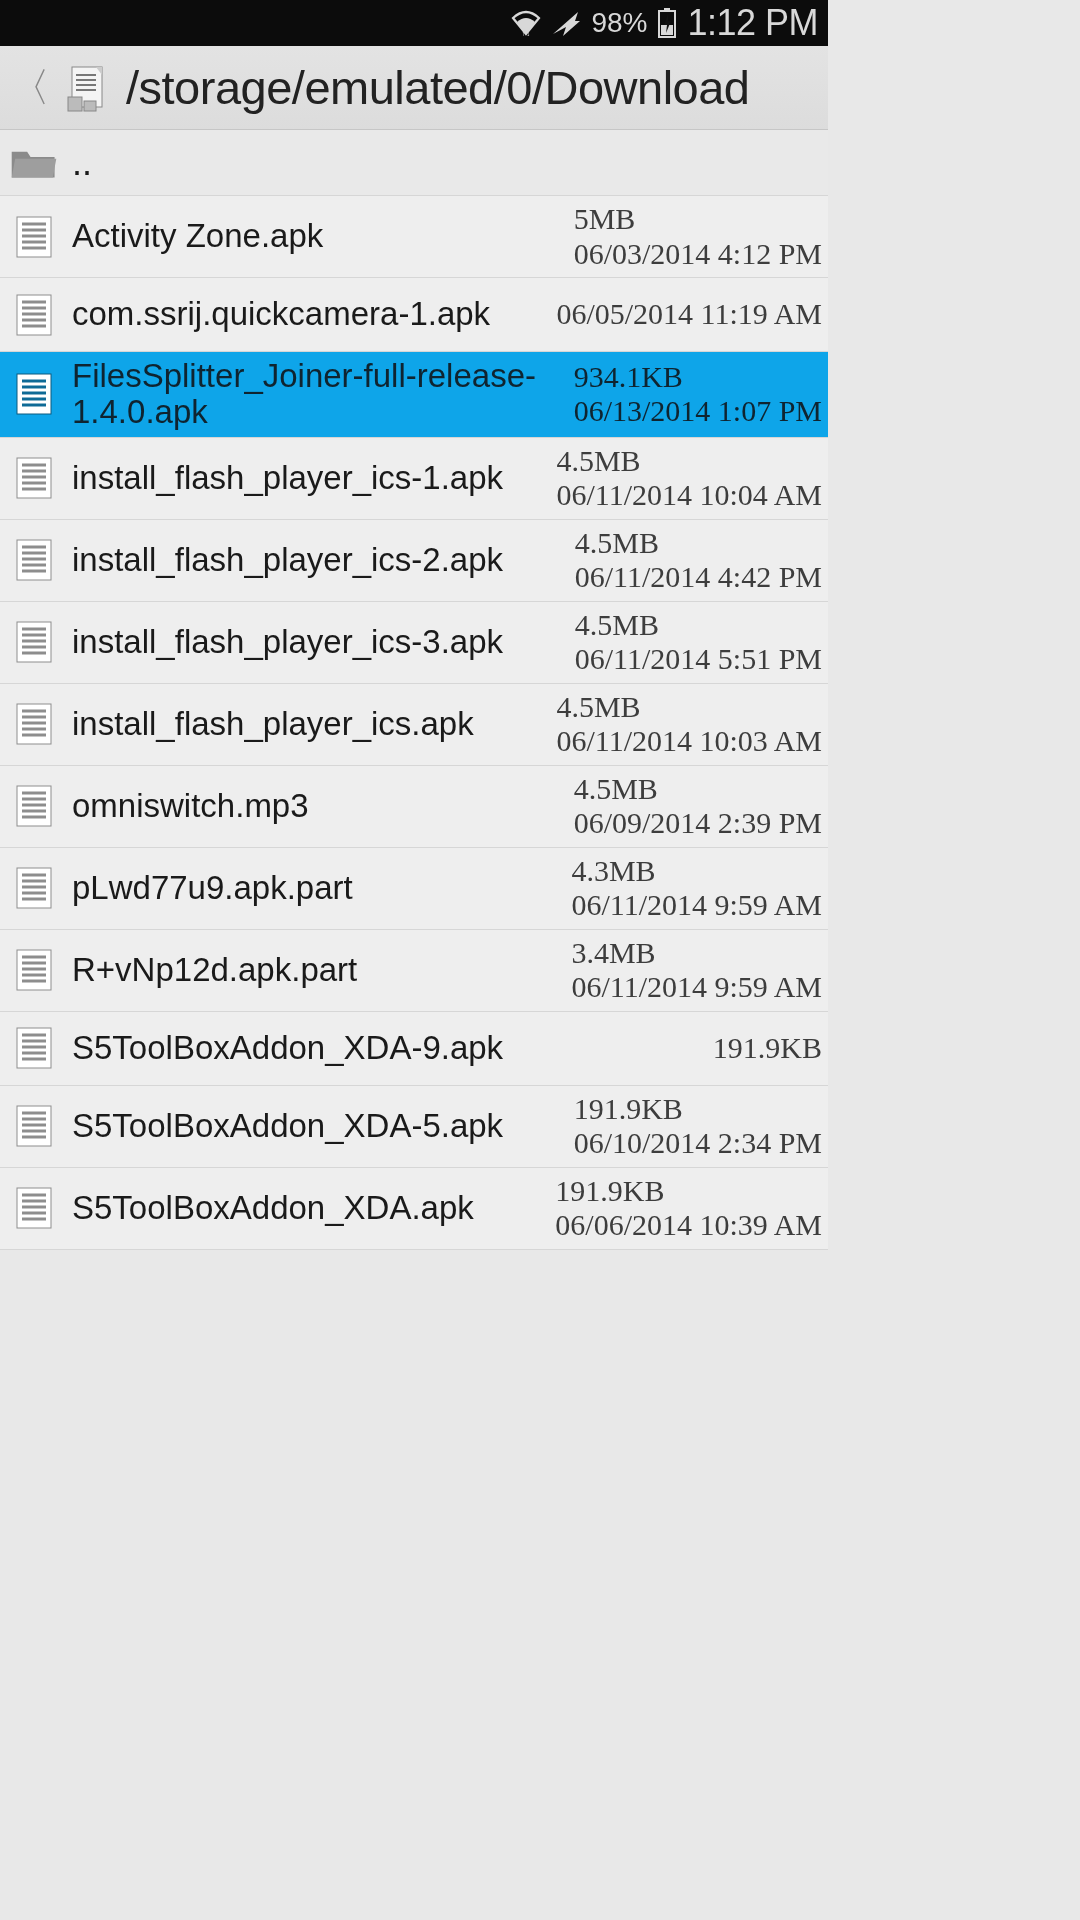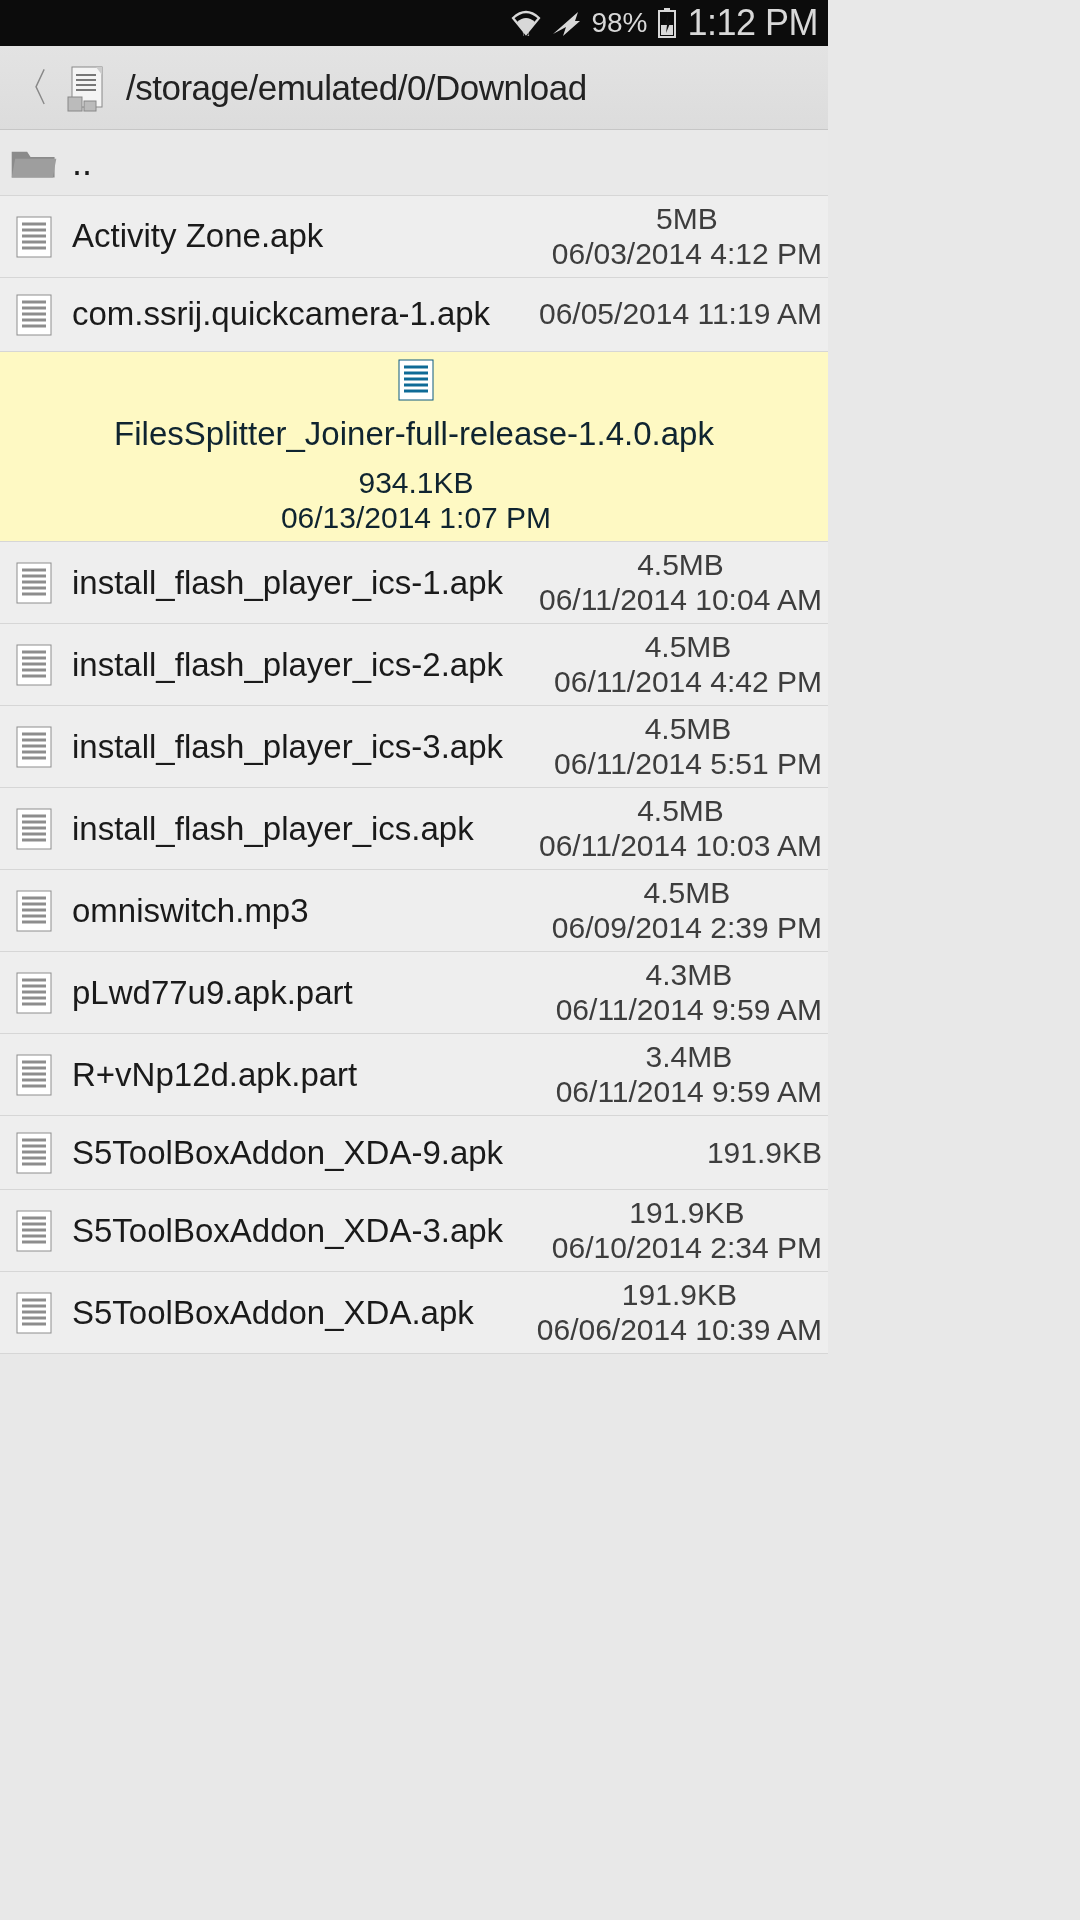--- a/index.html
+++ b/index.html
@@ -28,44 +28,45 @@
       height: 84px;
       background: linear-gradient(#e3e3e3,#dcdcdc);
       border-bottom: 1px solid #c6c6c6;
       display: flex;
       align-items: center;
       padding: 0 8px;
       gap: 14px;
     }
     .back-chevron { font-size: 40px; color: #888; font-weight: 300; padding: 0 2px; }
     .app-icon { width: 46px; height: 50px; }
-    .path-title { font-size: 35px; color: #222; letter-spacing: -0.5px; }
+    .path-title { font-size: 47px; color: #222; letter-spacing: -0.5px; }
     .file-list { background: #eee; }
     .row {
       display: flex;
       align-items: center;
       border-bottom: 1px solid #d6d6d6;
       padding: 6px 6px 6px 10px;
       min-height: 74px;
       gap: 14px;
     }
     .row.parent { min-height: 66px; padding-top:8px; padding-bottom:8px; background:#e9e9e9; }
     .row .icon-cell { width: 48px; display:flex; justify-content:center; }
     .file-svg { width: 40px; height: 44px; }
     .folder-svg { width: 56px; height: 42px; }
     .row .name-cell { flex: 1; font-size: 33px; color: #1a1a1a; line-height: 1.1; word-break: break-all; padding-right:4px; }
     .row.parent .name-cell { font-size: 36px; }
     .row .meta-cell {
-      text-align: center;
+      text-align: left;
       font-size: 30px;
       color: #3d3d3d;
       line-height: 1.15;
       white-space: nowrap;
-    }
-    .row.selected { background: #fef9c3; flex-direction: column; }
+      font-family: Liberation Serif, serif;
+    }
+    .row.selected { background: #0ea5e9; }
     .row.selected .name-cell,
     .row.selected .meta-cell { color: #0f2430; }
     .row.selected .file-svg rect { stroke:#0d5b7f; }
     .row.selected .file-svg line { stroke:#0e6a96; }
   </style>
 </head>
 <body>
 
 <div class="status-bar">
   <span class="wifi-icon">
@@ -321,21 +322,21 @@
     <div class="icon-cell">
       <svg class="file-svg" viewBox="0 0 40 44">
         <rect x="3" y="2" width="34" height="40" fill="#fff" stroke="#8d8d8d" stroke-width="1"></rect>
         <line x1="8" y1="9" x2="32" y2="9" stroke="#8d8d8d" stroke-width="3"></line>
         <line x1="8" y1="15" x2="32" y2="15" stroke="#8d8d8d" stroke-width="3"></line>
         <line x1="8" y1="21" x2="32" y2="21" stroke="#8d8d8d" stroke-width="3"></line>
         <line x1="8" y1="27" x2="32" y2="27" stroke="#8d8d8d" stroke-width="3"></line>
         <line x1="8" y1="33" x2="32" y2="33" stroke="#8d8d8d" stroke-width="3"></line>
       </svg>
     </div>
-    <div class="name-cell">S5ToolBoxAddon_XDA-3.apk</div>
+    <div class="name-cell">S5ToolBoxAddon_XDA-5.apk</div>
     <div class="meta-cell">
       <div>191.9KB</div>
       <div>06/10/2014 2:34 PM</div>
     </div>
   </div>
 
   <div class="row">
     <div class="icon-cell">
       <svg class="file-svg" viewBox="0 0 40 44">
         <rect x="3" y="2" width="34" height="40" fill="#fff" stroke="#8d8d8d" stroke-width="1"></rect>

